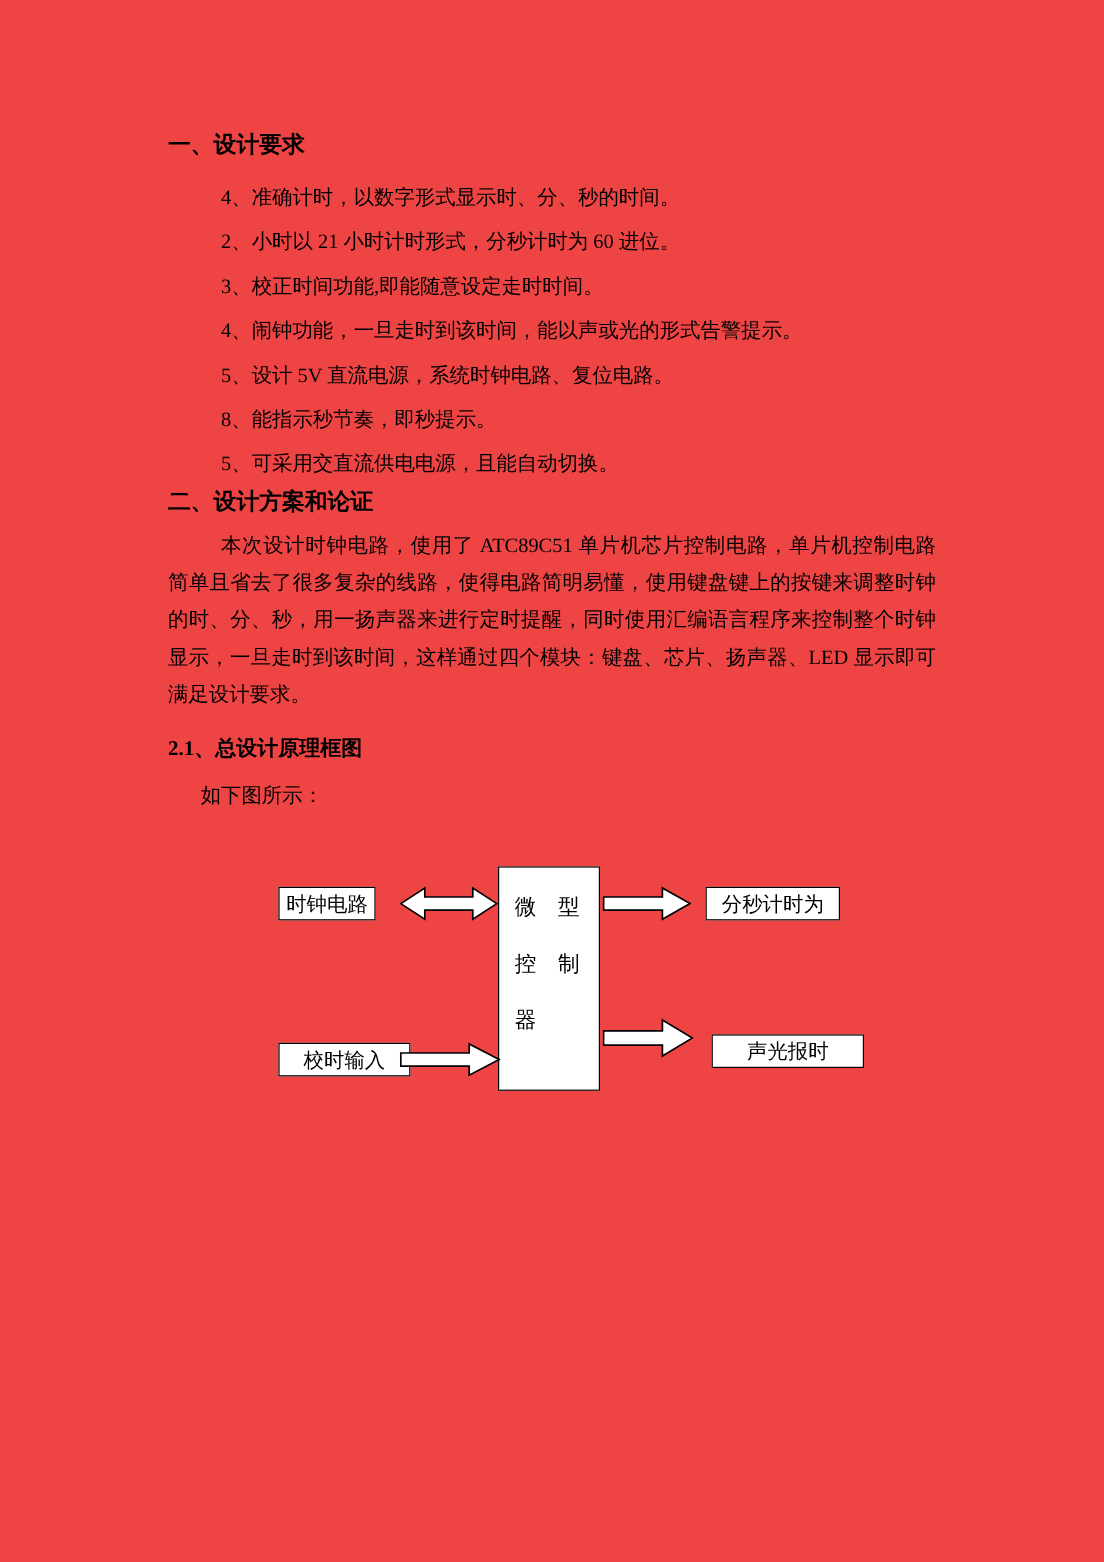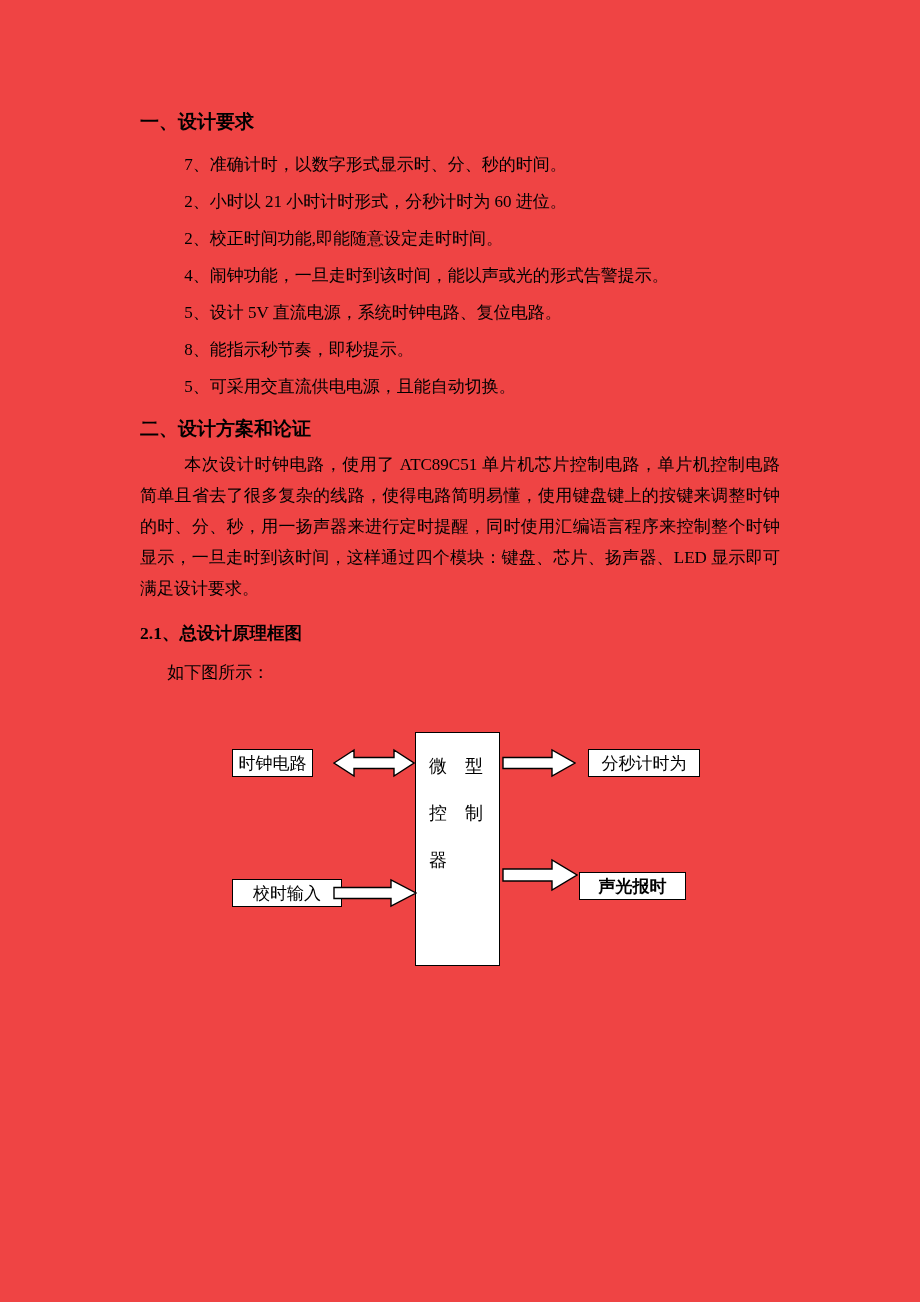--- a/index.html
+++ b/index.html
@@ -19,21 +19,21 @@
     font-weight: bold;
     margin: 0 0 10px 0;
     line-height: 28px;
   }
   .req-item {
     font-size: 17px;
     line-height: 37px;
     margin: 0;
     text-indent: 2.6em;
   }
-  .h-main.second { margin-top: 10px; margin-bottom: 6px; }
+  .h-main.second { margin-bottom: 6px; }
   .body-par {
     font-size: 17px;
     line-height: 31px;
     margin: 0;
     text-align: justify;
     text-indent: 2.6em;
   }
   .h-sub {
     font-size: 17.5px;
     font-weight: bold;
@@ -59,25 +59,25 @@
     background: #fff;
     font-size: 17px;
     display: flex;
     align-items: center;
     justify-content: center;
     white-space: nowrap;
   }
   .box-clock   { left: 92px;  top: 25px;  width: 81px;  height: 28px; }
   .box-input   { left: 92px;  top: 155px; width: 110px;  height: 28px; }
   .box-display { left: 448px; top: 25px;  width: 112px; height: 28px; }
-  .box-alarm   { left: 439px; top: 148px; width: 107px; height: 28px; font-weight: bold; }
+  .box-alarm   { left: 453px; top: 148px; width: 127px; height: 28px; }
   .box-mcu {
     position: absolute;
     box-sizing: border-box;
-    left: 275px; top: 8px; width: 85px; height: 234px;
+    left: 275px; top: 8px; width: 85px; height: 187px;
     border: 1.4px solid #000;
     background: #fff;
     padding: 10px 0 0 13px;
   }
   .mcu-line {
     font-size: 18px;
     line-height: 47px;
     white-space: pre;
   }
   .arrow-svg { position: absolute; display: block; }
@@ -86,23 +86,23 @@
   .arr-out-top{ left: 362px; top: 22px; }
   .arr-out-bot{ left: 362px; top: 131px; }
 </style>
 </head>
 <body>
 
 <div class="page">
 
   <h2 class="h-main">一、设计要求</h2>
 
-  <p class="req-item">7、准确计时，以数字形式显示时、分、秒的时间。</p>
+  <p class="req-item">4、准确计时，以数字形式显示时、分、秒的时间。</p>
   <p class="req-item">2、小时以 21 小时计时形式，分秒计时为 60 进位。</p>
-  <p class="req-item">2、校正时间功能,即能随意设定走时时间。</p>
+  <p class="req-item">3、校正时间功能,即能随意设定走时时间。</p>
   <p class="req-item">4、闹钟功能，一旦走时到该时间，能以声或光的形式告警提示。</p>
   <p class="req-item">5、设计 5V 直流电源，系统时钟电路、复位电路。</p>
   <p class="req-item">8、能指示秒节奏，即秒提示。</p>
   <p class="req-item">5、可采用交直流供电电源，且能自动切换。</p>
 
   <h2 class="h-main second">二、设计方案和论证</h2>
 
   <p class="body-par">本次设计时钟电路，使用了 ATC89C51 单片机芯片控制电路，单片机控制电路简单且省去了很多复杂的线路，使得电路简明易懂，使用键盘键上的按键来调整时钟的时、分、秒，用一扬声器来进行定时提醒，同时使用汇编语言程序来控制整个时钟显示，一旦走时到该时间，这样通过四个模块：键盘、芯片、扬声器、LED 显示即可满足设计要求。</p>
 
   <h3 class="h-sub">2.1、总设计原理框图</h3>

